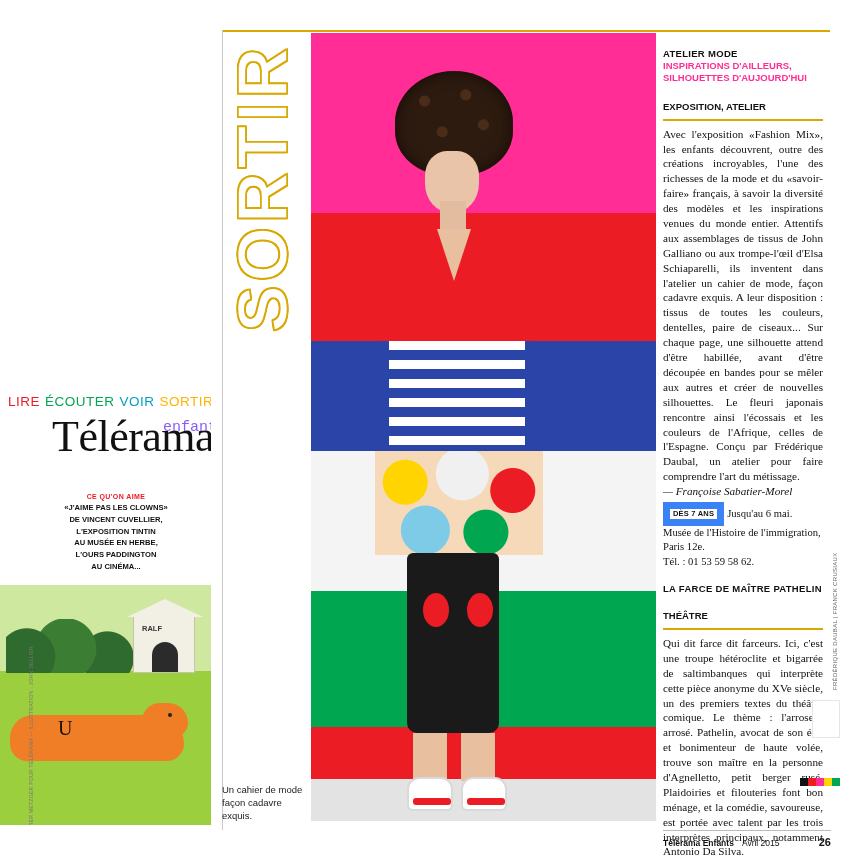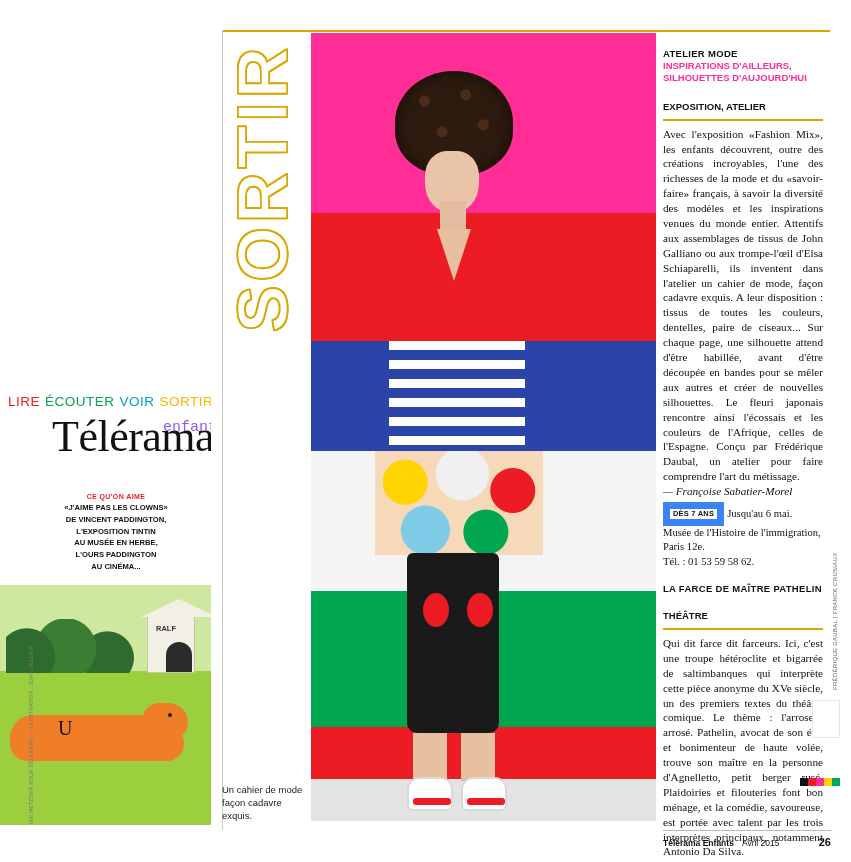--- a/index.html
+++ b/index.html
@@ -285,21 +285,21 @@
   .sky { position: absolute; left: 0; top: 0; width: 211px; height: 86px; background: #cfe8a0; }
   .bushes {
     position: absolute; left: 6px; top: 34px; width: 130px; height: 54px;
     background:
       radial-gradient(circle at 16% 70%, #2f6b2f 0 28px, transparent 29px),
       radial-gradient(circle at 46% 55%, #3a7d33 0 30px, transparent 31px),
       radial-gradient(circle at 78% 72%, #2f6b2f 0 26px, transparent 27px);
   }
   .kennel {
     position: absolute; right: 16px; top: 30px;
-    width: 48px; height: 58px;
+    width: 62px; height: 58px;
     background: #f2efe4;
     border: 1px solid #c9c3ae;
   }
   .kennel::before {
     content:"";
     position: absolute; left: -7px; top: -17px;
     border-left: 38px solid transparent;
     border-right: 38px solid transparent;
     border-bottom: 18px solid #f2efe4;
   }
@@ -465,21 +465,21 @@
     <div class="cover-nav">
       <span class="cn cn-lire">LIRE</span><span class="cn cn-ecouter">ÉCOUTER</span><span class="cn cn-voir">VOIR</span><span class="cn cn-sortir">SORTIR</span>
     </div>
     <div class="logo">Télérama</div>
     <div class="logo-sub">enfants</div>
 
     <div class="cover-blurb">
       <div class="blurb-head">CE QU'ON AIME</div>
       <div class="blurb-body">
         <div>«J'AIME PAS LES CLOWNS»</div>
-        <div>DE VINCENT PADDINGTON,</div>
+        <div>DE VINCENT CUVELLIER,</div>
         <div>L'EXPOSITION TINTIN</div>
         <div>AU MUSÉE EN HERBE,</div>
         <div>L'OURS PADDINGTON</div>
         <div>AU CINÉMA...</div>
       </div>
     </div>
 
     <div class="cover-art">
       <div class="sky"></div>
       <div class="bushes"></div>

